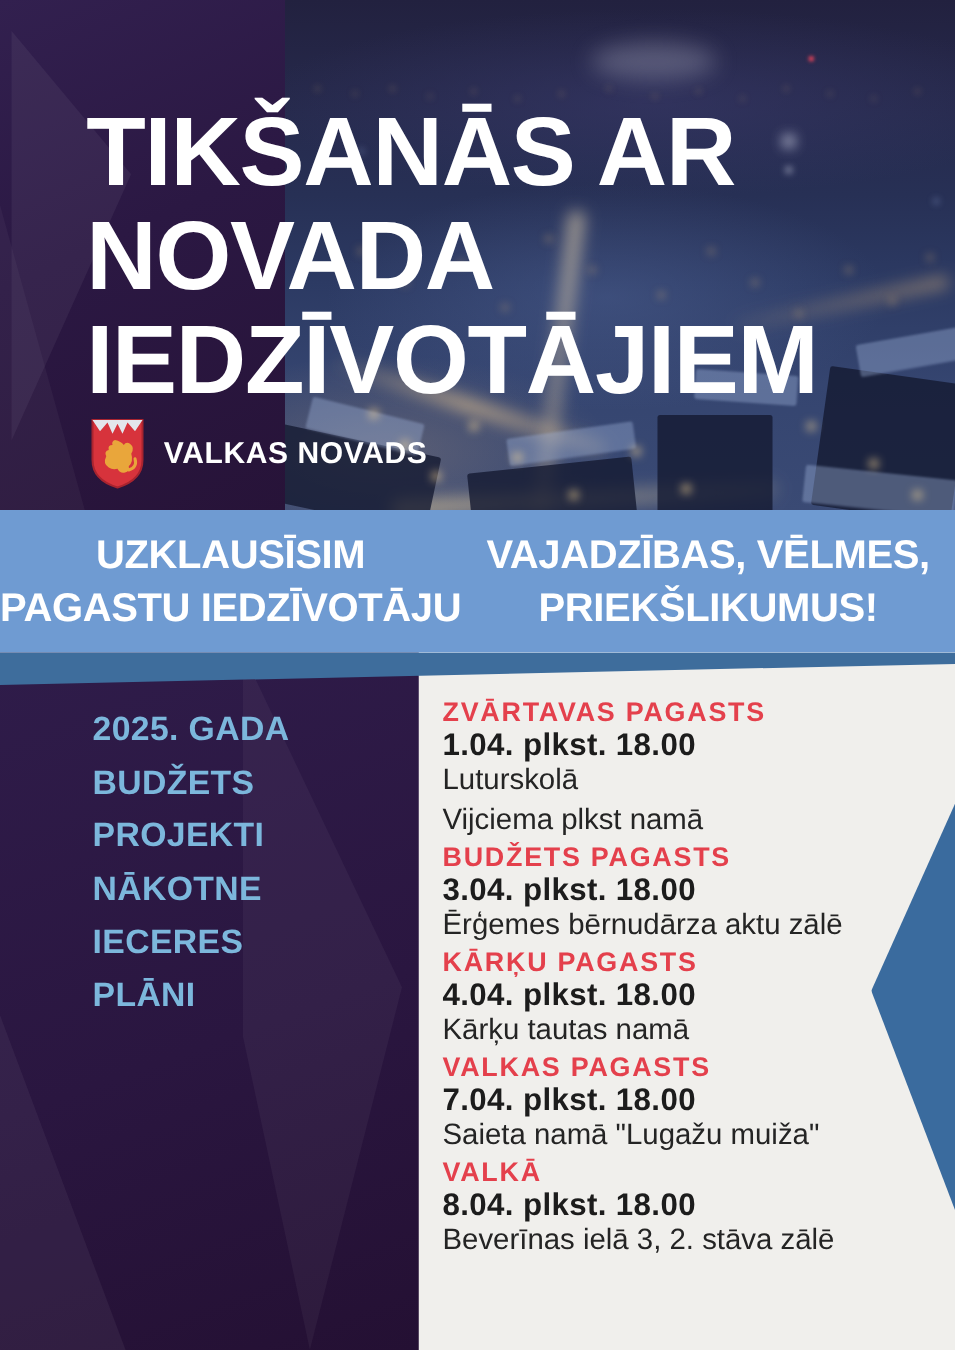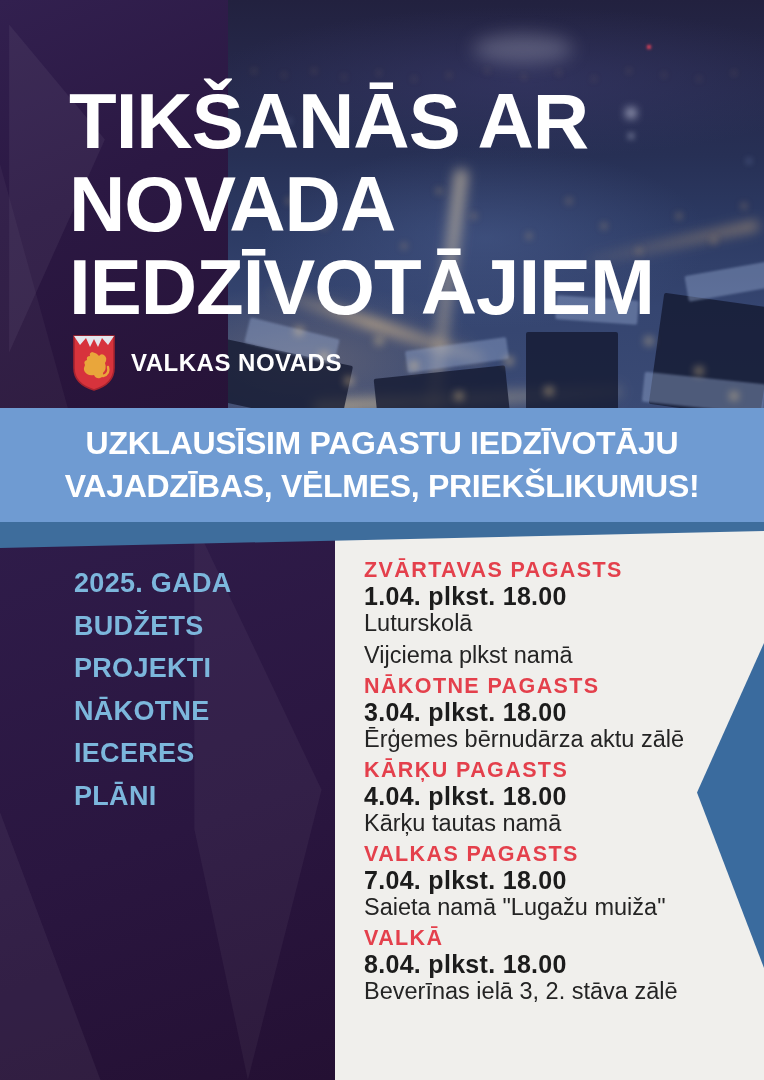--- a/index.html
+++ b/index.html
@@ -74,42 +74,42 @@
         520px 160px 6px 1px rgba(180,200,255,.4), 60px 120px 6px 1px rgba(180,200,255,.35); }
 
   .hero-title { position:absolute; left:69px; top:80px; color:#ffffff; font-weight:bold;
       font-size:78px; line-height:83px; letter-spacing:-1px; }
 
   .brand-row { position:absolute; left:72px; top:334px; display:flex; align-items:center; gap:15px; }
   .brand-name { color:#ffffff; font-weight:bold; font-size:24px; letter-spacing:.5px; }
 
   
   .band { position:absolute; left:0; top:408px; width:764px; height:114px; background:#6F9BD2;
-      display:flex; flex-direction:column; justify-content:center; align-items:center; z-index:3; }
+      display:flex; flex-direction:row; justify-content:center; align-items:center; z-index:3; }
   .band .line { color:#ffffff; font-weight:bold; font-size:32px; line-height:43px; letter-spacing:-.3px; text-align:center; }
 
   
   .bottom { position:absolute; left:0; top:522px; width:764px; height:558px; background:#F0EFEC; }
   .panel-left { position:absolute; left:0; top:0; width:335px; height:558px;
       background:linear-gradient(160deg,#2f1c4a 0%,#2a1640 55%,#241033 100%); }
   .panel-left .tri1 { position:absolute; inset:0; background:rgba(255,255,255,.045);
       clip-path:polygon(58% 0, 96% 48%, 74% 100%, 58% 55%); }
   .panel-left .tri2 { position:absolute; inset:0; background:rgba(255,255,255,.05);
       clip-path:polygon(0 52%, 30% 100%, 0 100%); }
 
   .strip { position:absolute; left:0; top:522px; width:764px; height:26px; background:#3E6D9C;
       clip-path:polygon(0 0, 100% 0, 100% 35%, 0 100%); z-index:4; }
 
   .wedge { position:absolute; left:697px; top:643px; width:67px; height:325px; background:#3A6B9E;
       clip-path:polygon(100% 0, 0 46%, 100% 100%); z-index:2; }
 
   .sidebar-list { position:absolute; left:74px; top:40px; }
   .sidebar-item { color:#7CB7DC; font-weight:bold; font-size:27px; line-height:42.5px; letter-spacing:.3px; }
 
-  .schedule { position:absolute; left:364px; top:36px; width:330px; }
+  .schedule { position:absolute; left:354px; top:36px; width:330px; }
   .schedule-entry { margin-bottom:6px; }
   .entry-place { color:#E4404C; font-weight:bold; font-size:21.5px; line-height:24px; letter-spacing:1.4px; }
   .entry-datetime { color:#1c1c1c; font-weight:bold; font-size:25px; line-height:28px; letter-spacing:.3px; }
   .entry-venue { color:#242424; font-weight:normal; font-size:23.5px; line-height:26px; }
 </style>
 </head>
 <body>
 
 <div id="poster">
 
@@ -176,21 +176,21 @@
     <div class="schedule">
         <div class="schedule-entry">
           <div class="entry-place">ZVĀRTAVAS PAGASTS</div>
           <div class="entry-datetime">1.04. plkst. 18.00</div>
           <div class="entry-venue">Luturskolā</div>
         </div>
         <div class="schedule-entry">
           <div class="entry-venue">Vijciema plkst namā</div>
         </div>
         <div class="schedule-entry">
-          <div class="entry-place">NĀKOTNE PAGASTS</div>
+          <div class="entry-place">BUDŽETS PAGASTS</div>
           <div class="entry-datetime">3.04. plkst. 18.00</div>
           <div class="entry-venue">Ērģemes bērnudārza aktu zālē</div>
         </div>
         <div class="schedule-entry">
           <div class="entry-place">KĀRĶU PAGASTS</div>
           <div class="entry-datetime">4.04. plkst. 18.00</div>
           <div class="entry-venue">Kārķu tautas namā</div>
         </div>
         <div class="schedule-entry">
           <div class="entry-place">VALKAS PAGASTS</div>

